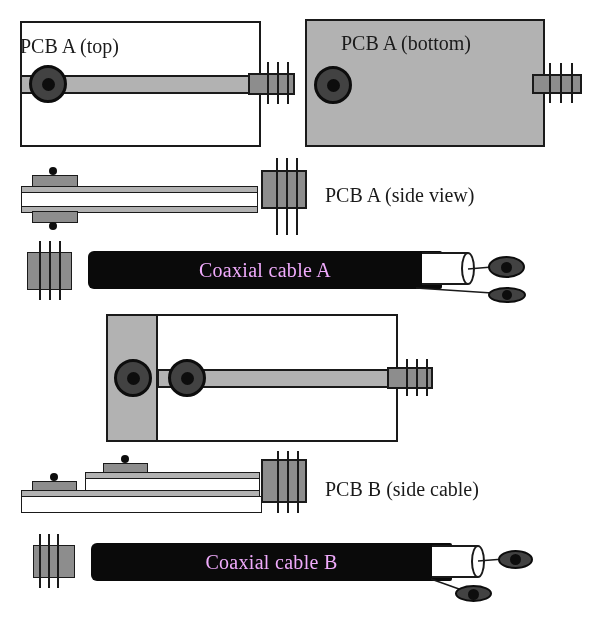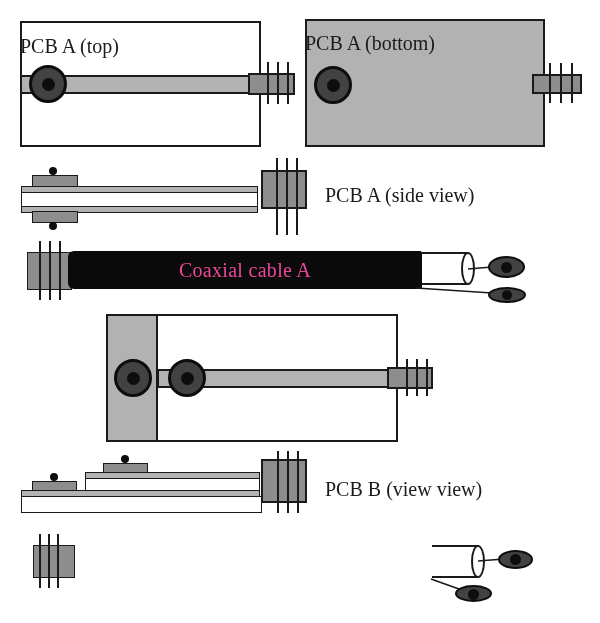--- a/index.html
+++ b/index.html
@@ -12,23 +12,23 @@
   .band { background:#b2b2b2; border:2px solid #1a1a1a; }
   .trace { background:#b2b2b2; border:2px solid #1a1a1a; }
   .stub { background:#8d8d8d; border:2px solid #1a1a1a; }
   .via { background:#424242; border:3px solid #0d0d0d; border-radius:50%; }
   .dot { background:#0d0d0d; border-radius:50%; }
   .hatch { width:2px; background:#1a1a1a; }
   .strip { background:#b2b2b2; border:1.5px solid #1a1a1a; }
   .substrate { background:#ffffff; border:1.5px solid #1a1a1a; }
   .block { background:#8d8d8d; border:1.5px solid #1a1a1a; }
   .conn-block { background:#8d8d8d; border:2px solid #1a1a1a; }
-  .cable { background:#0a0a0a; border-radius:6px 2px 2px 6px; color:#ec4899;
+  .cable { background:#0a0a0a; border-radius:6px 2px 2px 6px; color:#f0abfc;
            display:flex; align-items:center; justify-content:center;
-           font-size:20px; letter-spacing:0.3px; }
+           font-size:20px; letter-spacing:0.3px;margin-left:20px; }
   .cyl { background:#ffffff; border-top:2px solid #1a1a1a; border-bottom:2px solid #1a1a1a; }
   .cap { background:#ffffff; border:2px solid #1a1a1a; border-radius:50%; }
   .lug { background:#424242; border:2.5px solid #0d0d0d; border-radius:50%; }
   .label { font-size:20px; color:#1a1a1a; white-space:nowrap; }
   .tc { text-align:left; }
   svg.lines { position:absolute; overflow:visible; }
 </style>
 </head>
 <body>
 
@@ -47,21 +47,21 @@
   </div>
 
   <div class="g">
     <div class="abs board-gray" style="left:305px;top:19px;width:240px;height:128px;"></div>
     <div class="abs stub" style="left:532px;top:74px;width:50px;height:20px;"></div>
     <div class="abs hatch" style="left:549px;top:63px;height:40px;"></div>
     <div class="abs hatch" style="left:560px;top:63px;height:40px;"></div>
     <div class="abs hatch" style="left:571px;top:63px;height:40px;"></div>
     <div class="abs via" style="left:314px;top:66px;width:38px;height:38px;"></div>
     <div class="abs dot" style="left:327px;top:79px;width:13px;height:13px;"></div>
-    <div class="abs label tc" style="left:305px;top:32px;width:240px;">PCB A (bottom)</div>
+    <div class="abs label tc" style="left:305px;top:32px;width:240px;padding-left:36px;">PCB A (bottom)</div>
   </div>
 
   <div class="g">
     <div class="abs substrate" style="left:21px;top:192px;width:237px;height:15px;"></div>
     <div class="abs strip" style="left:21px;top:186px;width:237px;height:7px;"></div>
     <div class="abs strip" style="left:21px;top:206px;width:237px;height:7px;"></div>
     <div class="abs block" style="left:32px;top:175px;width:46px;height:12px;"></div>
     <div class="abs block" style="left:32px;top:211px;width:46px;height:12px;"></div>
     <div class="abs dot" style="left:49px;top:167px;width:8px;height:8px;"></div>
     <div class="abs dot" style="left:49px;top:222px;width:8px;height:8px;"></div>
@@ -112,28 +112,31 @@
     <div class="abs substrate" style="left:85px;top:478px;width:175px;height:13px;"></div>
     <div class="abs strip" style="left:85px;top:472px;width:175px;height:7px;"></div>
     <div class="abs block" style="left:32px;top:481px;width:45px;height:10px;"></div>
     <div class="abs dot" style="left:50px;top:473px;width:8px;height:8px;"></div>
     <div class="abs block" style="left:103px;top:463px;width:45px;height:10px;"></div>
     <div class="abs dot" style="left:121px;top:455px;width:8px;height:8px;"></div>
     <div class="abs conn-block" style="left:261px;top:459px;width:46px;height:44px;"></div>
     <div class="abs hatch" style="left:277px;top:451px;height:62px;"></div>
     <div class="abs hatch" style="left:287px;top:451px;height:62px;"></div>
     <div class="abs hatch" style="left:297px;top:451px;height:62px;"></div>
-    <div class="abs label" style="left:325px;top:478px;">PCB B (view view)</div>
+    <div class="abs label" style="left:325px;top:478px;">PCB B (side cable)</div>
   </div>
 
   <div class="g">
     <div class="abs block" style="left:33px;top:545px;width:42px;height:33px;"></div>
     <div class="abs hatch" style="left:39px;top:534px;height:54px;"></div>
     <div class="abs hatch" style="left:48px;top:534px;height:54px;"></div>
     <div class="abs hatch" style="left:57px;top:534px;height:54px;"></div>
+    <div class="abs cable" style="left:71px;top:543px;width:361px;height:38px;">
+      <span>Coaxial cable B</span>
+    </div>
     <div class="abs cyl" style="left:432px;top:545px;width:46px;height:33px;"></div>
     <div class="abs cap" style="left:471px;top:545px;width:14px;height:33px;"></div>
     <svg class="lines" style="left:420px;top:545px;" width="120" height="60" viewBox="0 0 120 60">
       <line x1="58" y1="16" x2="84" y2="14" stroke="#1a1a1a" stroke-width="1.6"></line>
       <line x1="11" y1="34" x2="39" y2="44" stroke="#1a1a1a" stroke-width="1.6"></line>
     </svg>
     <div class="abs lug" style="left:498px;top:550px;width:35px;height:19px;"></div>
     <div class="abs dot" style="left:510px;top:554px;width:11px;height:11px;"></div>
     <div class="abs lug" style="left:455px;top:585px;width:37px;height:17px;"></div>
     <div class="abs dot" style="left:468px;top:589px;width:11px;height:11px;"></div>

